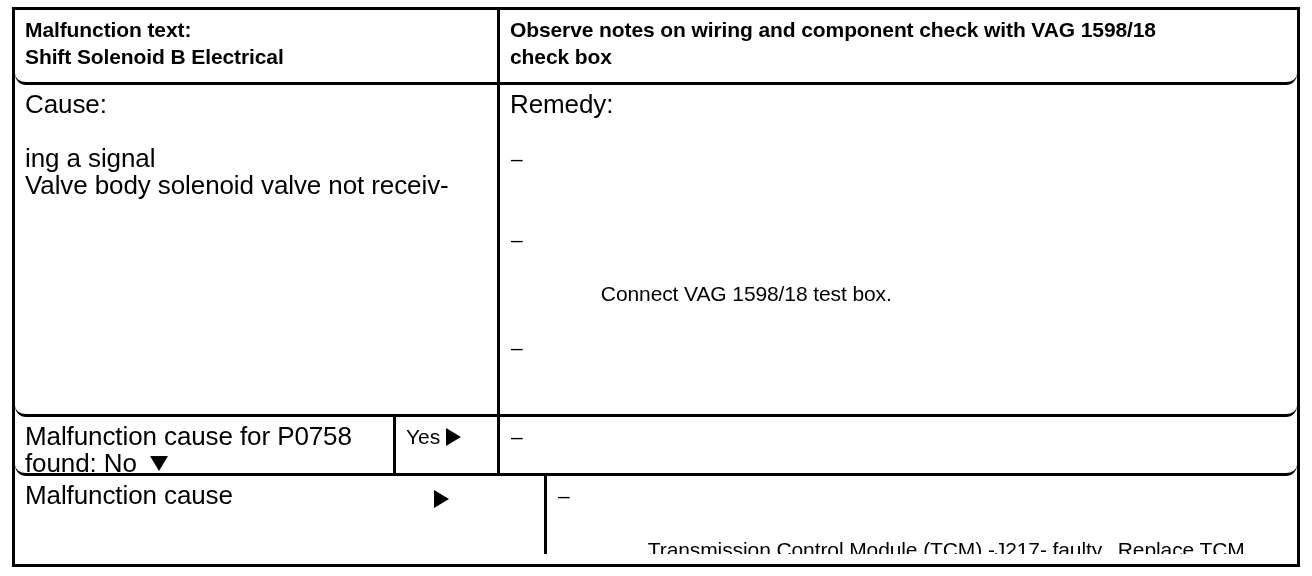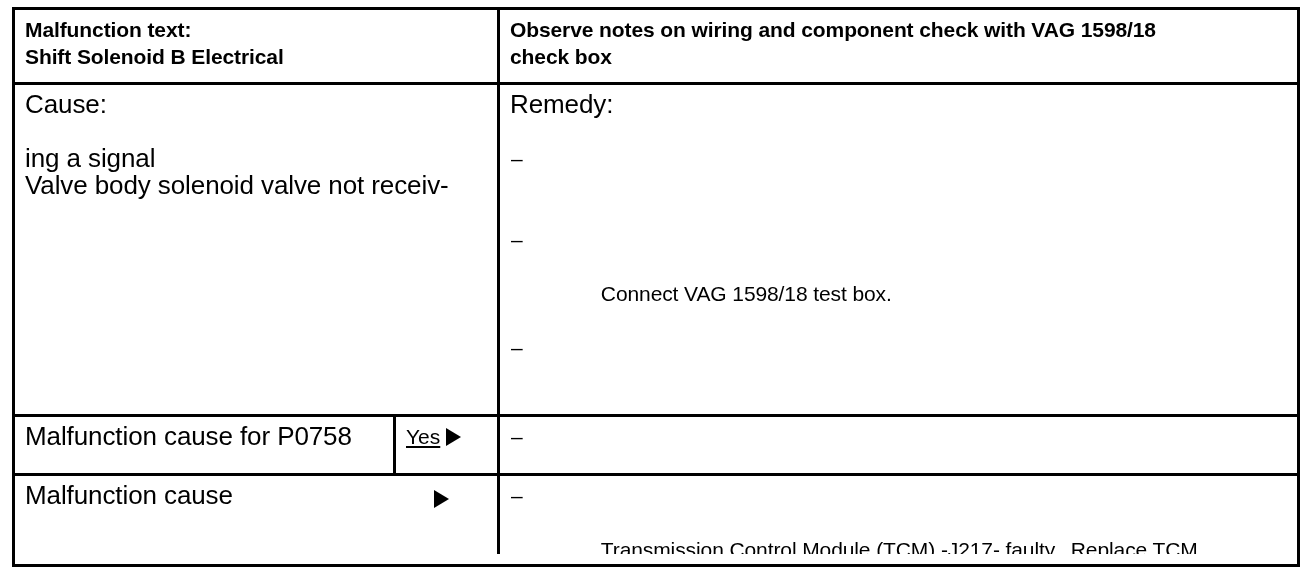--- a/index.html
+++ b/index.html
@@ -40,27 +40,28 @@
   }
 
   .row {
     position: relative;
     display: flex;
     box-sizing: border-box;
     width: 100%;
   }
   .row-sep {
     border-bottom: 3px solid #000;
+    border-radius: 11px;
   }
 
   
   .row-header   { height: 75px; }
   .row-detail   { height: 332px; }
   .row-yes      { height: 59px; }
-  .row-final    { height: 78px; }
+  .row-final    { height: 78px; gap: 47px; }
 
   .cell {
     box-sizing: border-box;
     position: relative;
     padding: 6px 8px 4px 10px;
     overflow: hidden;
   }
   .cell-left {
     width: 482px;
     flex: 0 0 482px;
@@ -71,21 +72,20 @@
   }
   
   .cell-left-narrow {
     width: 378px;
     flex: 0 0 378px;
   }
   .cell-yes {
     width: 104px;
     flex: 0 0 104px;
     border-left: 3px solid #000;
-    text-decoration: underline;
   }
   
   .cell-left-merged {
     width: 482px;
     flex: 0 0 482px;
   }
 
   .txt {
     font-size: 26px;
     line-height: 27px;
@@ -195,20 +195,21 @@
           </li>
 
         </ul>
 
       </div>
     </div>
 
     <div class="row row-yes row-sep">
       <div class="cell cell-left-narrow">
         <div class="txt">Malfunction cause for P0758</div>
+        <div class="txt"><span>found: No </span><span class="tri-down"></span></div>
       </div>
       <div class="cell cell-yes">
         <div class="yes-wrap">
           <span>Yes</span>
           <span class="tri-right"></span>
         </div>
       </div>
       <div class="cell cell-right">
         <ul class="blist">
           <li>

